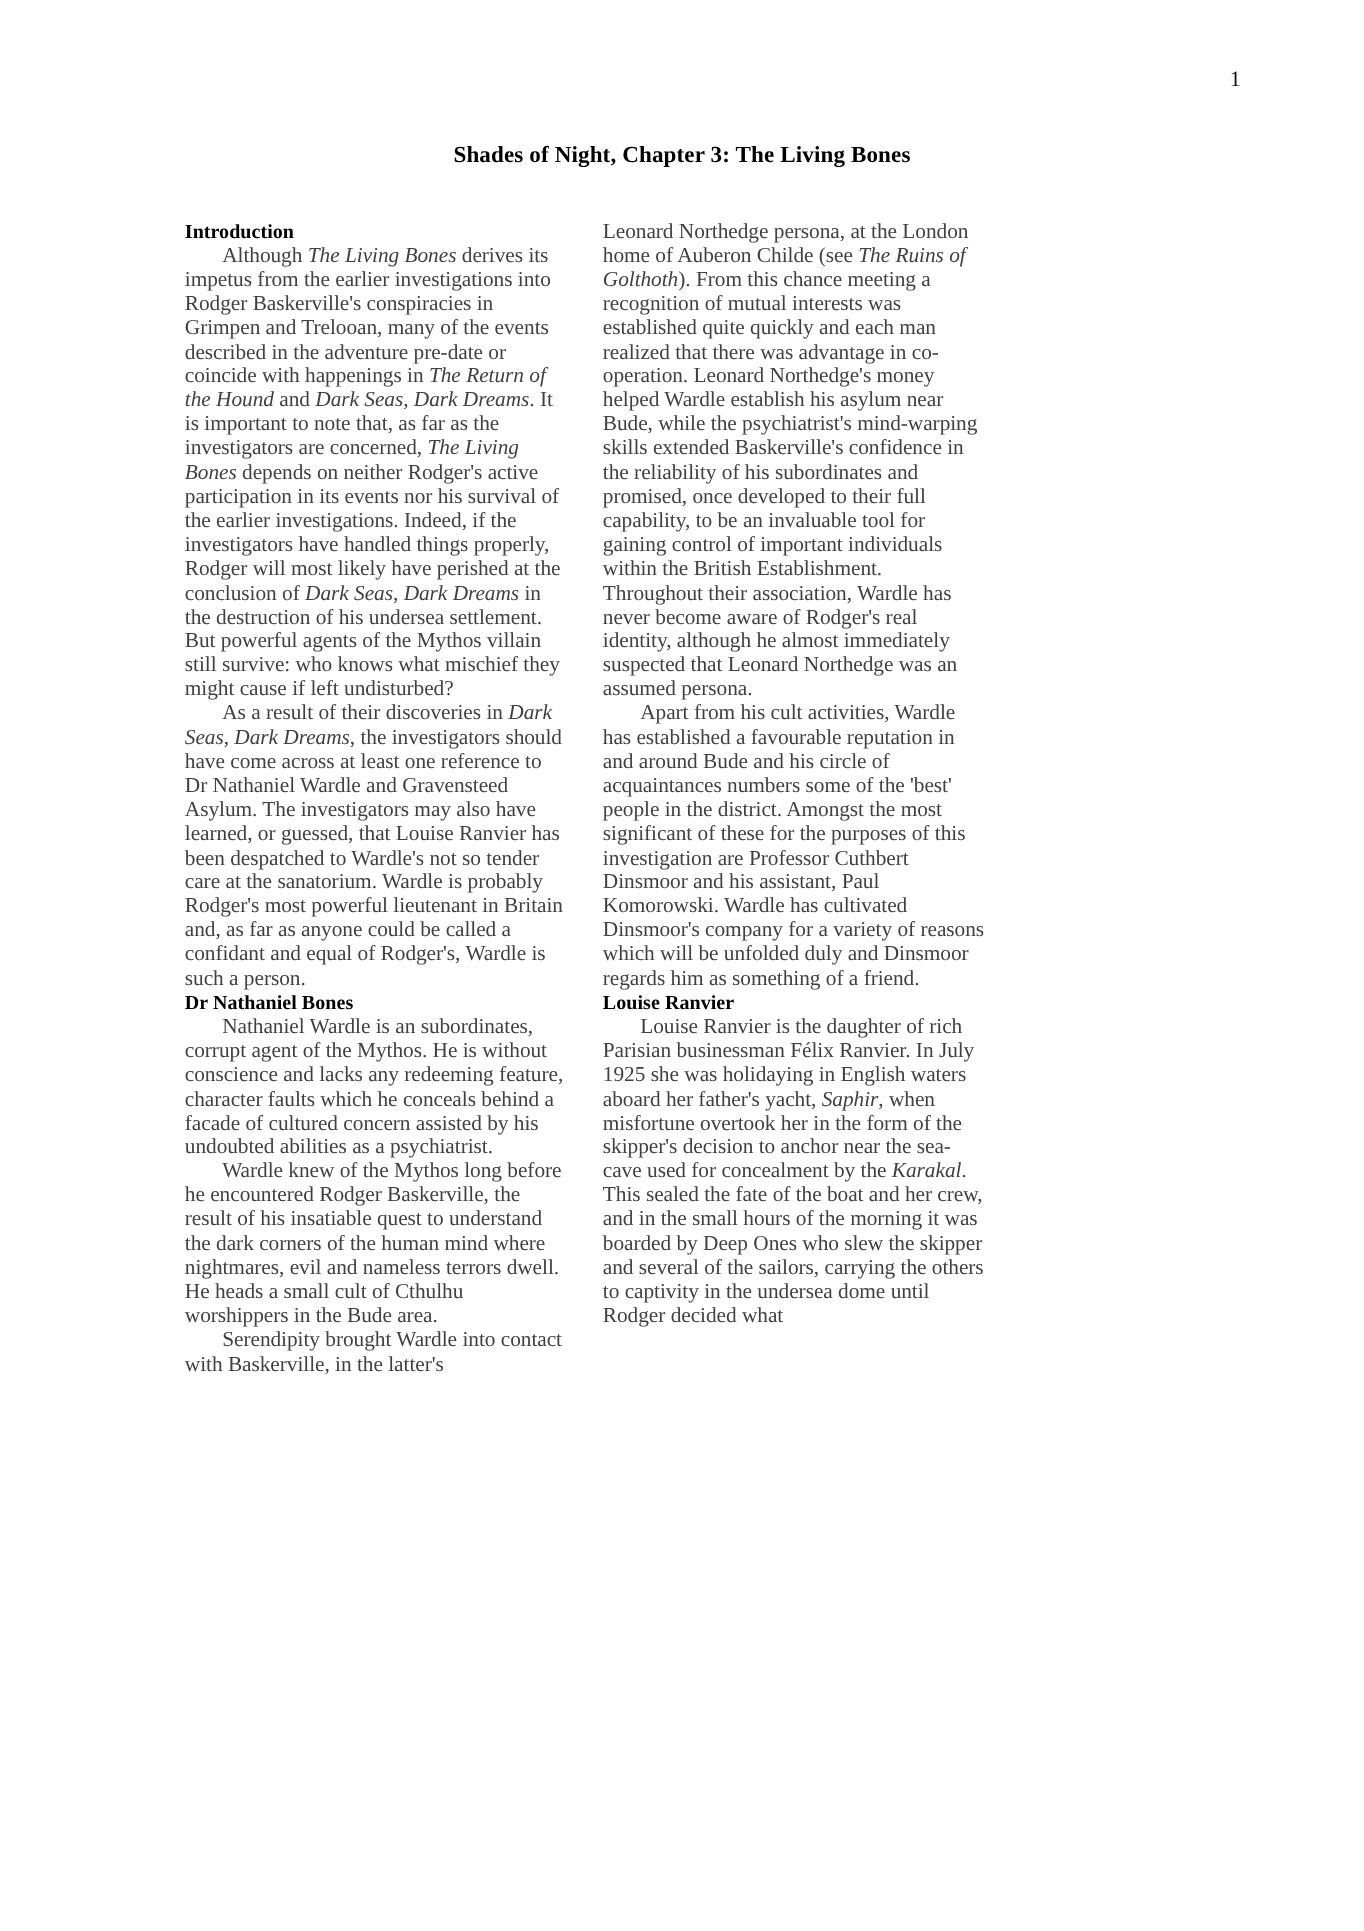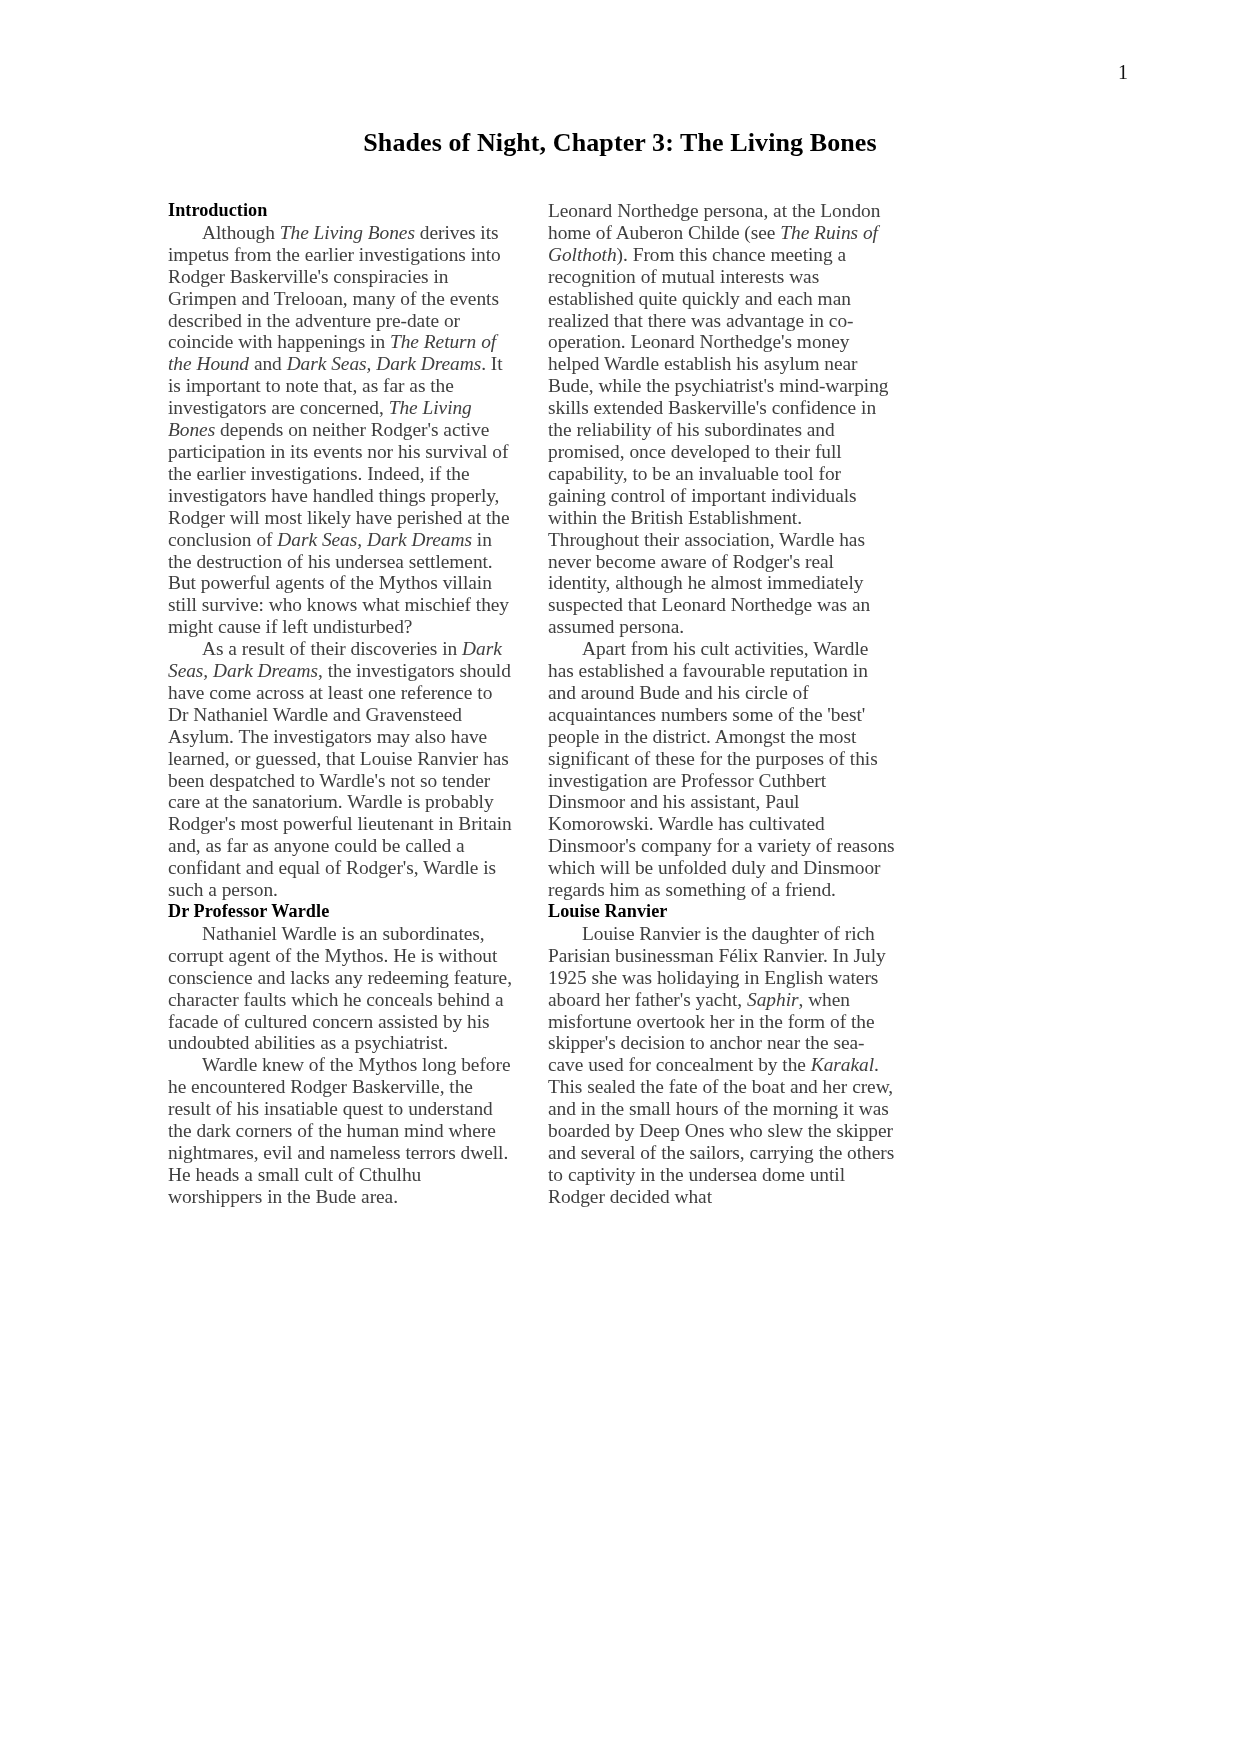--- a/index.html
+++ b/index.html
@@ -31,21 +31,21 @@
     line-height: 1;
     color: #111;
     letter-spacing: 0;
   }
   .doc-title {
     position: absolute;
     left: 0;
     right: 0;
     top: 128px;
     text-align: center;
-    font-size: 26px;
+    font-size: 21px;
     font-weight: bold;
     letter-spacing: 0.1px;
     color: #000;
   }
   .columns {
     position: absolute;
     left: 168px;
     top: 200px;
     width: 912px;
     display: flex;
@@ -96,26 +96,27 @@
   <div class="columns">
 
     <div class="col">
 
       <h2 class="sec">Introduction</h2>
 
       <p class="para">Although <i>The Living Bones</i> derives its impetus from the earlier investigations into Rodger Baskerville's conspiracies in Grimpen and Trelooan, many of the events described in the adventure pre-date or coincide with happenings in <i>The Return of the Hound</i> and <i>Dark Seas, Dark Dreams</i>. It is important to note that, as far as the investigators are concerned, <i>The Living Bones</i> depends on neither Rodger's active participation in its events nor his survival of the earlier investigations. Indeed, if the investigators have handled things properly, Rodger will most likely have perished at the conclusion of <i>Dark Seas, Dark Dreams</i> in the destruction of his undersea settlement. But powerful agents of the Mythos villain still survive: who knows what mischief they might cause if left undisturbed?</p>
 
       <p class="para">As a result of their discoveries in <i>Dark Seas, Dark Dreams</i>, the investigators should have come across at least one reference to Dr Nathaniel Wardle and Gravensteed Asylum. The investigators may also have learned, or guessed, that Louise Ranvier has been despatched to Wardle's not so tender care at the sanatorium. Wardle is probably Rodger's most powerful lieutenant in Britain and, as far as anyone could be called a confidant and equal of Rodger's, Wardle is such a person.</p>
 
-      <h2 class="sec sec-gap">Dr Professor Wardle</h2>
+      <h2 class="sec sec-gap">Dr Nathaniel Bones</h2>
 
       <p class="para">Nathaniel Wardle is an subordinates, corrupt agent of the Mythos. He is without conscience and lacks any redeeming feature, character faults which he conceals behind a facade of cultured concern assisted by his undoubted abilities as a psychiatrist.</p>
 
       <p class="para">Wardle knew of the Mythos long before he encountered Rodger Baskerville, the result of his insatiable quest to understand the dark corners of the human mind where nightmares, evil and nameless terrors dwell. He heads a small cult of Cthulhu worshippers in the Bude area.</p>
 
+      <p class="para">Serendipity brought Wardle into contact with Baskerville, in the latter's</p>
 
     </div>
 
     <div class="col">
 
       <p class="para noindent">Leonard Northedge persona, at the London home of Auberon Childe (see <i>The Ruins of Golthoth</i>). From this chance meeting a recognition of mutual interests was established quite quickly and each man realized that there was advantage in co-operation. Leonard Northedge's money helped Wardle establish his asylum near Bude, while the psychiatrist's mind-warping skills extended Baskerville's confidence in the reliability of his subordinates and promised, once developed to their full capability, to be an invaluable tool  for gaining control of important individuals within the British Establishment. Throughout their association, Wardle has never become aware of Rodger's real identity, although he almost immediately suspected that Leonard Northedge was an assumed persona.</p>
 
       <p class="para">Apart from his cult activities, Wardle has established a favourable reputation in and around Bude and his circle of acquaintances numbers some of the 'best' people in the district. Amongst the most significant of these for the purposes of this investigation are Professor Cuthbert Dinsmoor and his assistant, Paul Komorowski. Wardle has cultivated Dinsmoor's company for a variety of reasons which will be unfolded duly and Dinsmoor regards him as something of a friend.</p>
 
 

